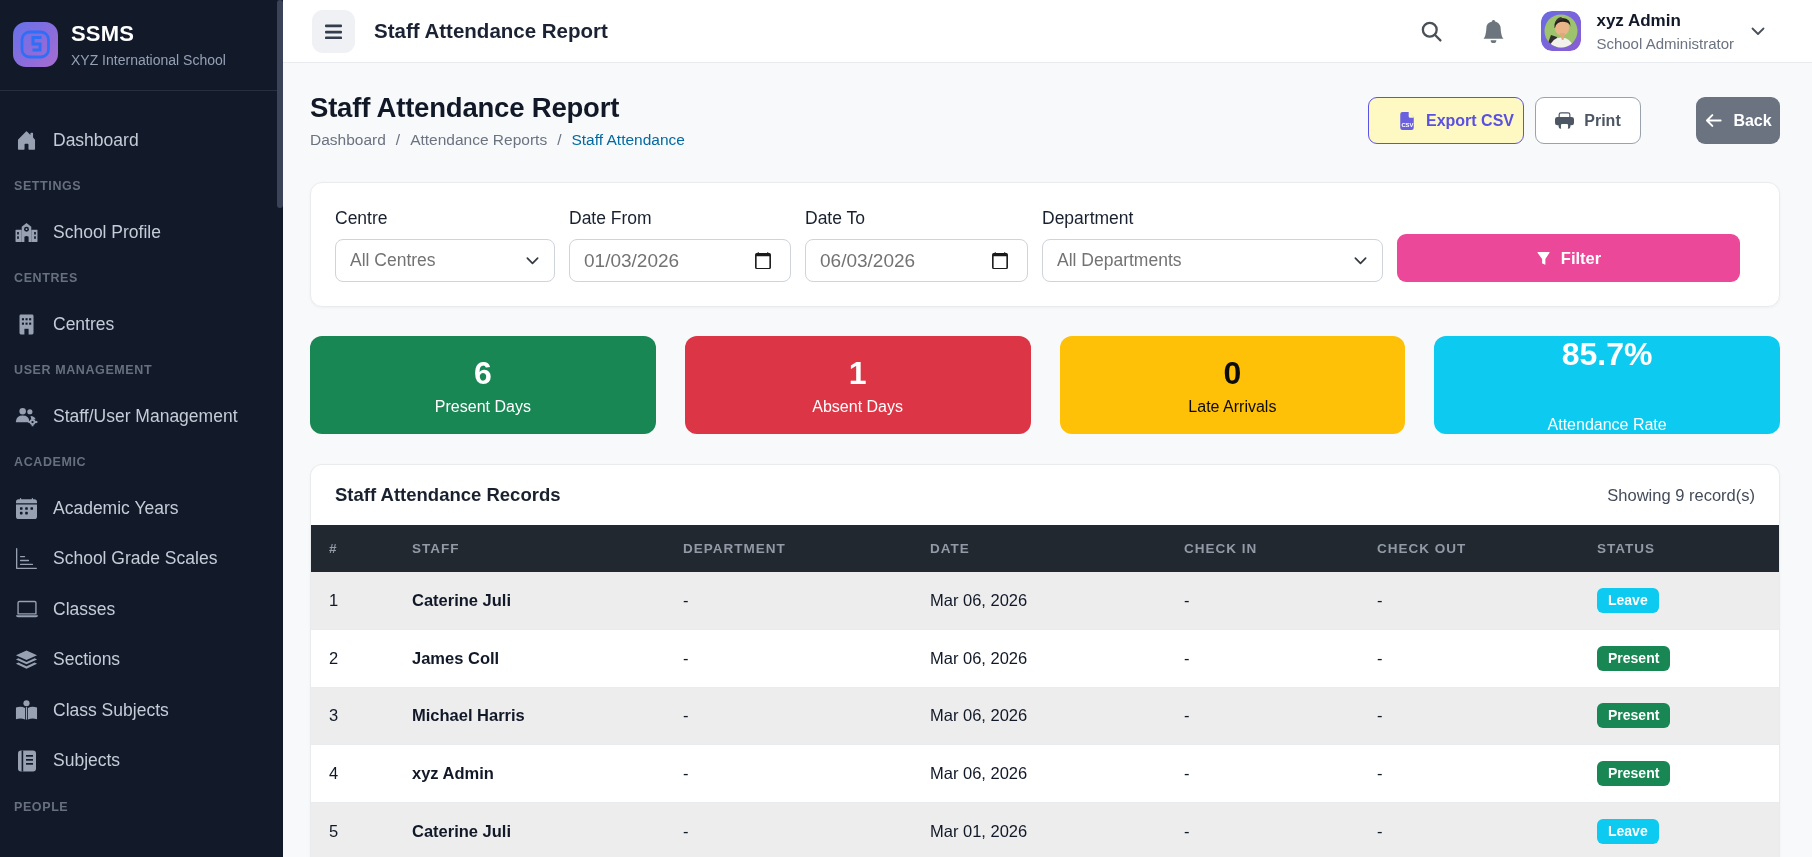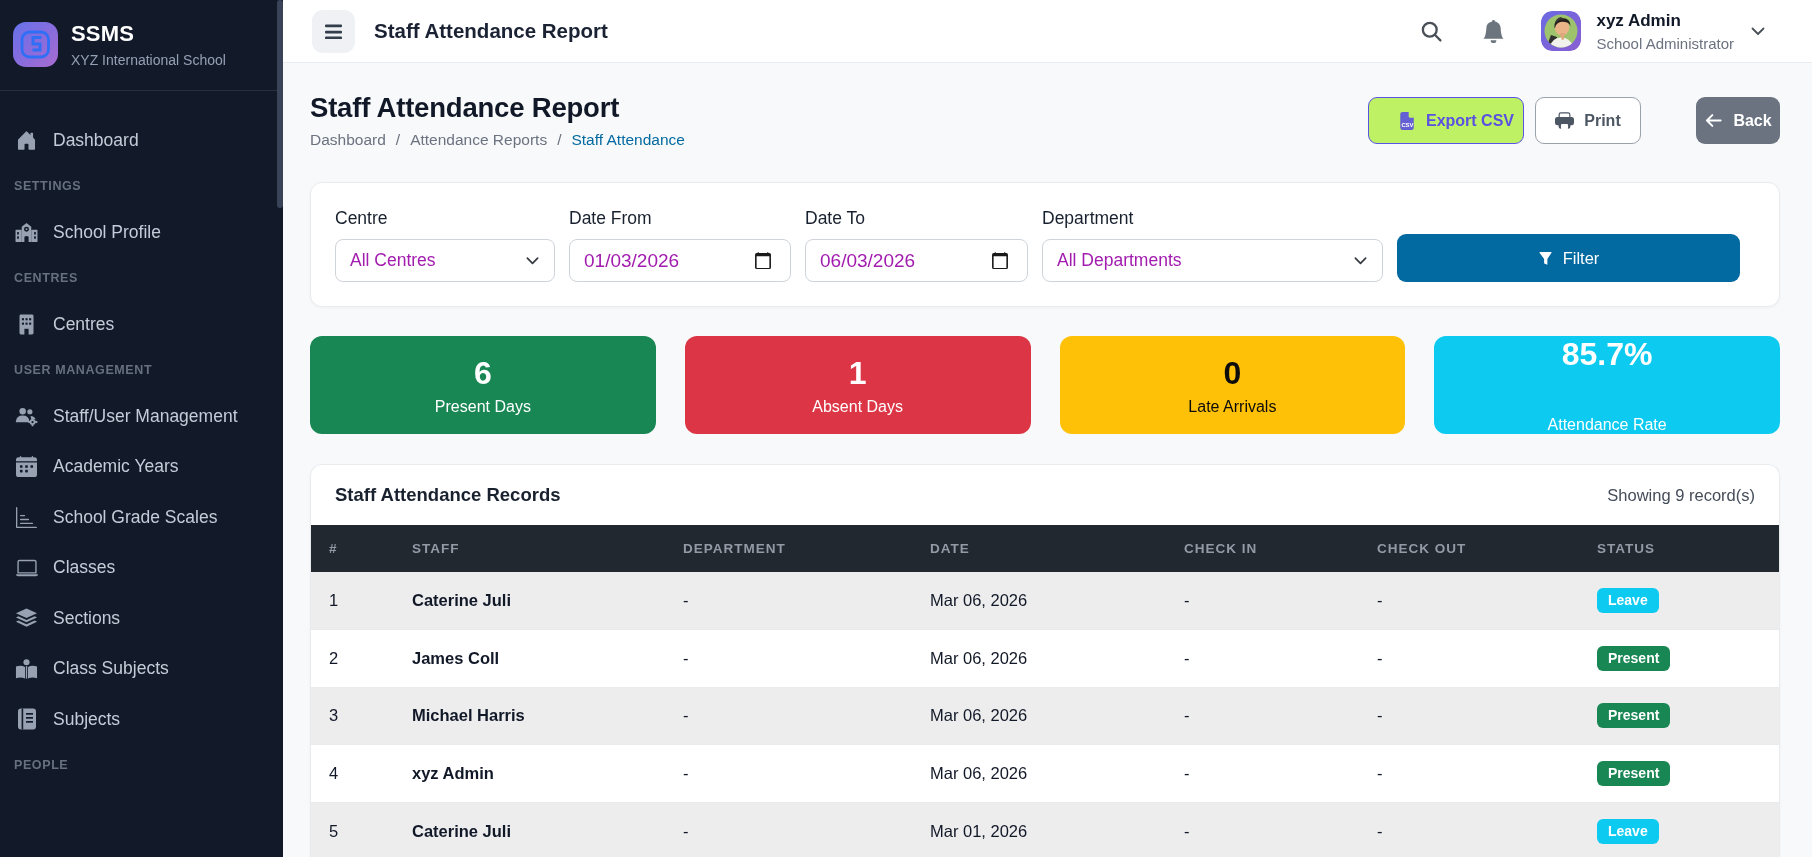--- a/index.html
+++ b/index.html
@@ -30,31 +30,31 @@
 
 
 .main { margin-left:283px; padding:29px 32px 0 27px; }
 .page-head { display:flex; align-items:flex-start; }
 h1 { font-size:27.5px; font-weight:bold; color:#111827; letter-spacing:-0.2px; }
 .crumbs { margin-top:7px; font-size:15.5px; color:#6b7280; }
 .crumbs .sep { margin:0 10px; }
 .crumbs .last { color:#0369a1; }
 .head-btns { margin-left:auto; display:flex; gap:11px; padding-top:5px; }
 .btn { height:47px; border-radius:9px; display:flex; align-items:center; justify-content:center; gap:10px; font-size:16px; font-weight:bold; }
-.btn-export { width:156px; border:1.5px solid #5b52e8; color:#5a50e2; background:#bef264;padding-left:20px; }
+.btn-export { width:156px; border:1.5px solid #5b52e8; color:#5a50e2; background:#fef9c3;padding-left:20px; }
 .btn-print { width:106px; border:1.5px solid #9aa2ab; color:#4d5663; background:#fff; }
 .btn-back { width:84px; background:#6b7280; color:#fff; border:none;margin-left:44px; }
 
 
 .filter-card { margin-top:33px; background:#fff; border:1px solid #e9ecef; border-radius:12px; padding:25px 23px 24px 24px; display:flex; gap:14px; box-shadow:0 1px 3px rgba(0,0,0,0.04); }
 .fg { }
 .fg label { display:block; font-size:17.5px; color:#19212f; margin-bottom:10px; }
-.ctrl { height:43px; border:1px solid #ced4da; border-radius:8px; background:#fff; display:flex; align-items:center; padding:0 14px; font-size:17.5px; color:#a21caf; }
+.ctrl { height:43px; border:1px solid #ced4da; border-radius:8px; background:#fff; display:flex; align-items:center; padding:0 14px; font-size:17.5px; color:#737373; }
 .ctrl .cv { flex:1; }
-.fbtn { width:343px; height:48px; background:#0369a1; border-radius:9px; color:#fff; font-size:16.5px; font-weight:normal; display:flex; align-items:center; justify-content:center; gap:10px; align-self:flex-end; }
+.fbtn { width:343px; height:48px; background:#ec4899; border-radius:9px; color:#fff; font-size:16.5px; font-weight:bold; display:flex; align-items:center; justify-content:center; gap:10px; align-self:flex-end; }
 
 
 .stats { display:flex; gap:29px; margin-top:29px; }
 .stat { flex:1; height:98px; border-radius:12px; display:flex; flex-direction:column; align-items:center; justify-content:center; color:#fff; }
 .stat .v { font-size:32px; font-weight:bold; }
 .stat .l { font-size:16px; margin-top:6px; }
 .st-g { background:#198754; }
 .st-r { background:#dc3545; }
 .st-y { background:#ffc107; color:#0c0c0c; }
 .st-c { background:#0dcaf0;gap:37px; }
@@ -141,20 +141,21 @@
                 <rect x="-1" y="2.6" width="2" height="1.8"></rect>
                 <rect x="-4.4" y="-1" width="1.8" height="2"></rect>
                 <rect x="2.6" y="-1" width="1.8" height="2"></rect>
                 <rect x="-3.9" y="-3.9" width="1.8" height="1.8" transform="rotate(45)"></rect>
                 <rect x="2.1" y="-3.9" width="1.8" height="1.8" transform="rotate(45)"></rect>
               </g>
               <circle cx="0" cy="0" r="1.2" fill="#121a2a"></circle>
             </g>
           </svg>
         </i>Staff/User Management</div>
+    <div class="nav-label">ACADEMIC</div>
     <div class="nav-item"><i class="ic">
           <svg width="21" height="21" viewBox="0 0 16 16" fill="#97a1b1">
             <path d="M4 .5a.5.5 0 0 0-1 0V1H2a2 2 0 0 0-2 2v1h16V3a2 2 0 0 0-2-2h-1V.5a.5.5 0 0 0-1 0V1H4V.5ZM16 5H0v9a2 2 0 0 0 2 2h12a2 2 0 0 0 2-2V5ZM3.5 7h1a.5.5 0 0 1 .5.5v1a.5.5 0 0 1-.5.5h-1a.5.5 0 0 1-.5-.5v-1a.5.5 0 0 1 .5-.5Zm4 0h1a.5.5 0 0 1 .5.5v1a.5.5 0 0 1-.5.5h-1a.5.5 0 0 1-.5-.5v-1a.5.5 0 0 1 .5-.5Zm4 0h1a.5.5 0 0 1 .5.5v1a.5.5 0 0 1-.5.5h-1a.5.5 0 0 1-.5-.5v-1a.5.5 0 0 1 .5-.5Zm-8 3.5h1a.5.5 0 0 1 .5.5v1a.5.5 0 0 1-.5.5h-1a.5.5 0 0 1-.5-.5v-1a.5.5 0 0 1 .5-.5Zm4 0h1a.5.5 0 0 1 .5.5v1a.5.5 0 0 1-.5.5h-1a.5.5 0 0 1-.5-.5v-1a.5.5 0 0 1 .5-.5Z"></path>
           </svg>
         </i>Academic Years</div>
     <div class="nav-item"><i class="ic">
           <svg width="21" height="21" viewBox="0 0 16 16" fill="#97a1b1">
             <path d="M.5 0a.5.5 0 0 1 .5.5V15h14.5a.5.5 0 0 1 0 1H.5a.5.5 0 0 1-.5-.5V.5A.5.5 0 0 1 .5 0Z"></path>
             <path d="M3 12.5a.5.5 0 0 1 .5-.5h9a.5.5 0 0 1 0 1h-9a.5.5 0 0 1-.5-.5Zm0-3a.5.5 0 0 1 .5-.5h6a.5.5 0 0 1 0 1h-6a.5.5 0 0 1-.5-.5Zm0-3a.5.5 0 0 1 .5-.5h3a.5.5 0 0 1 0 1h-3a.5.5 0 0 1-.5-.5Z"></path>
           </svg>

